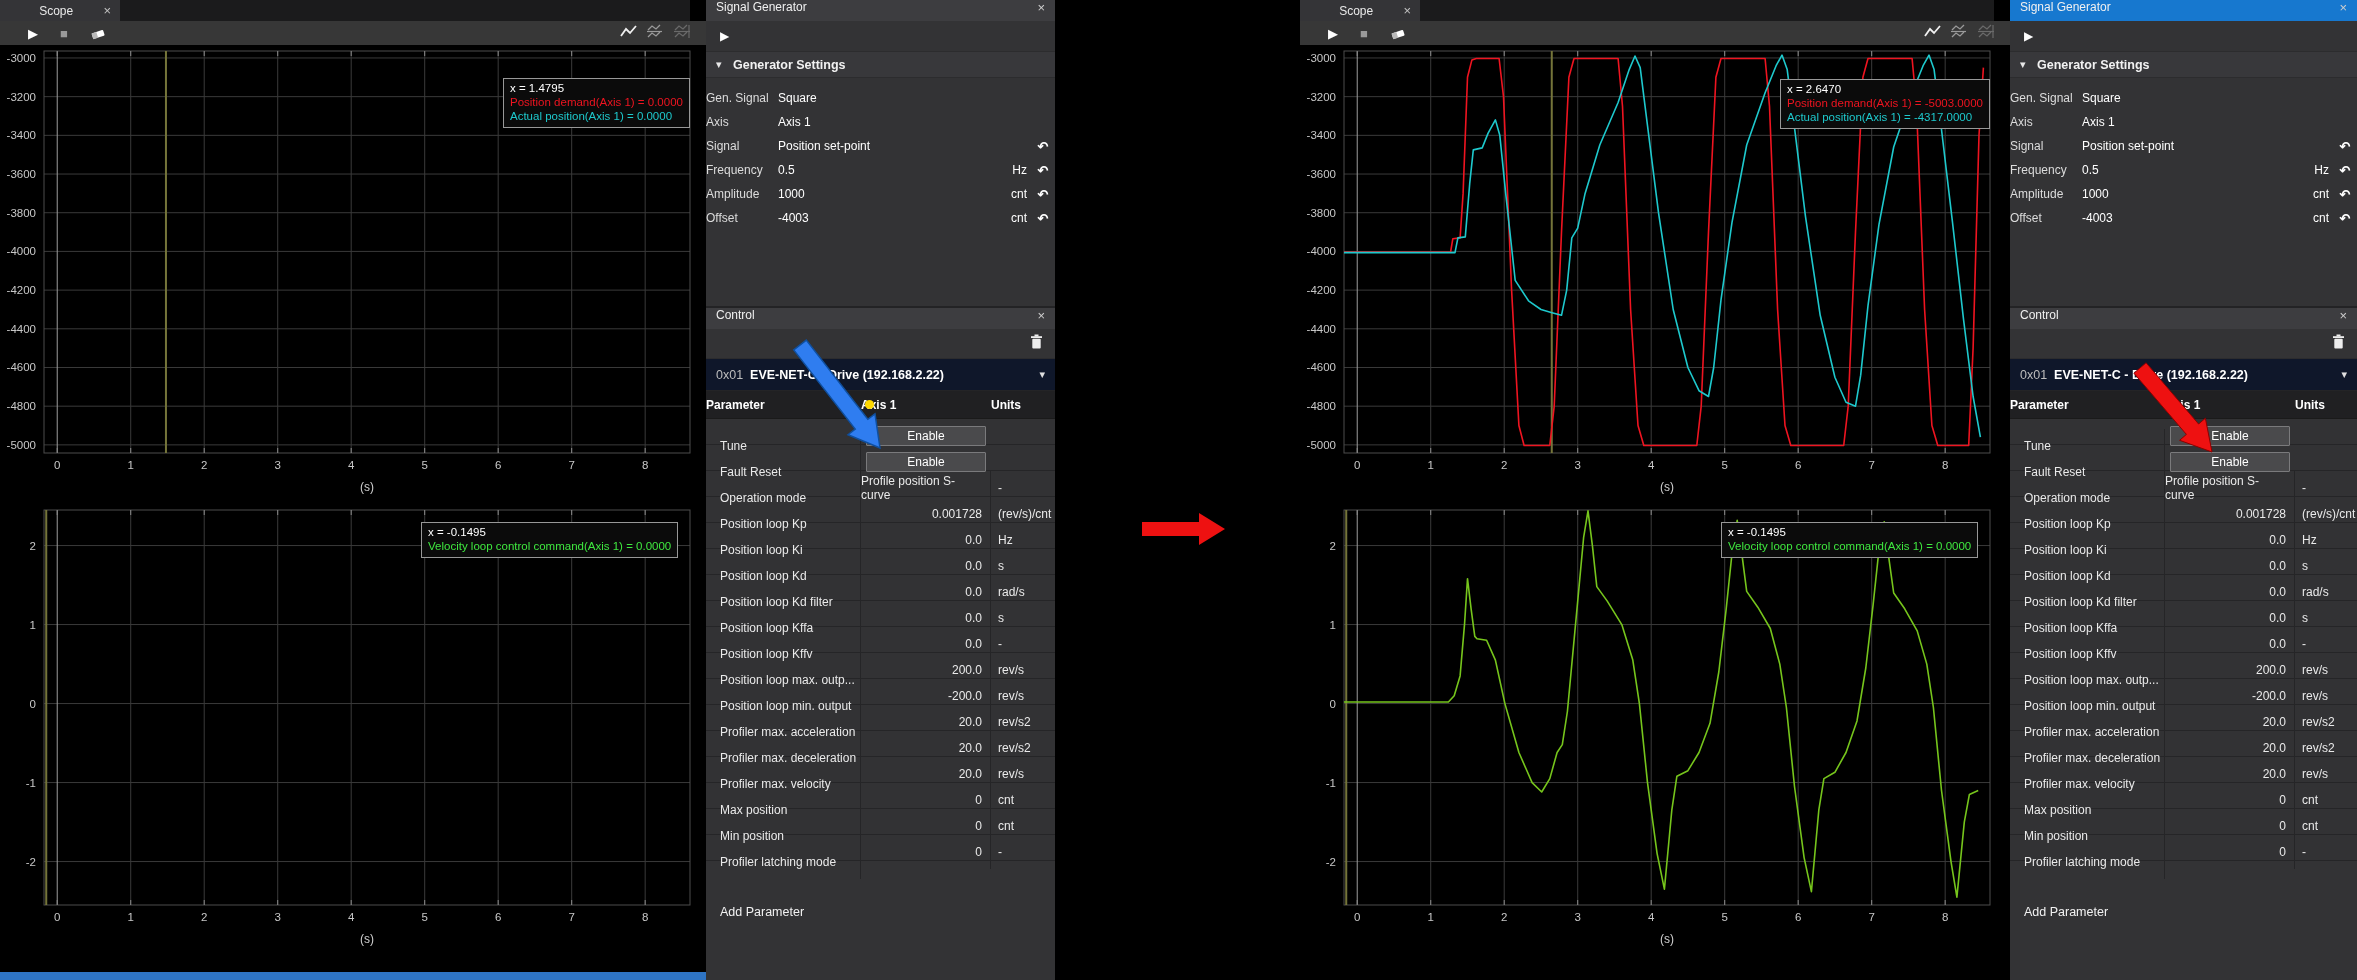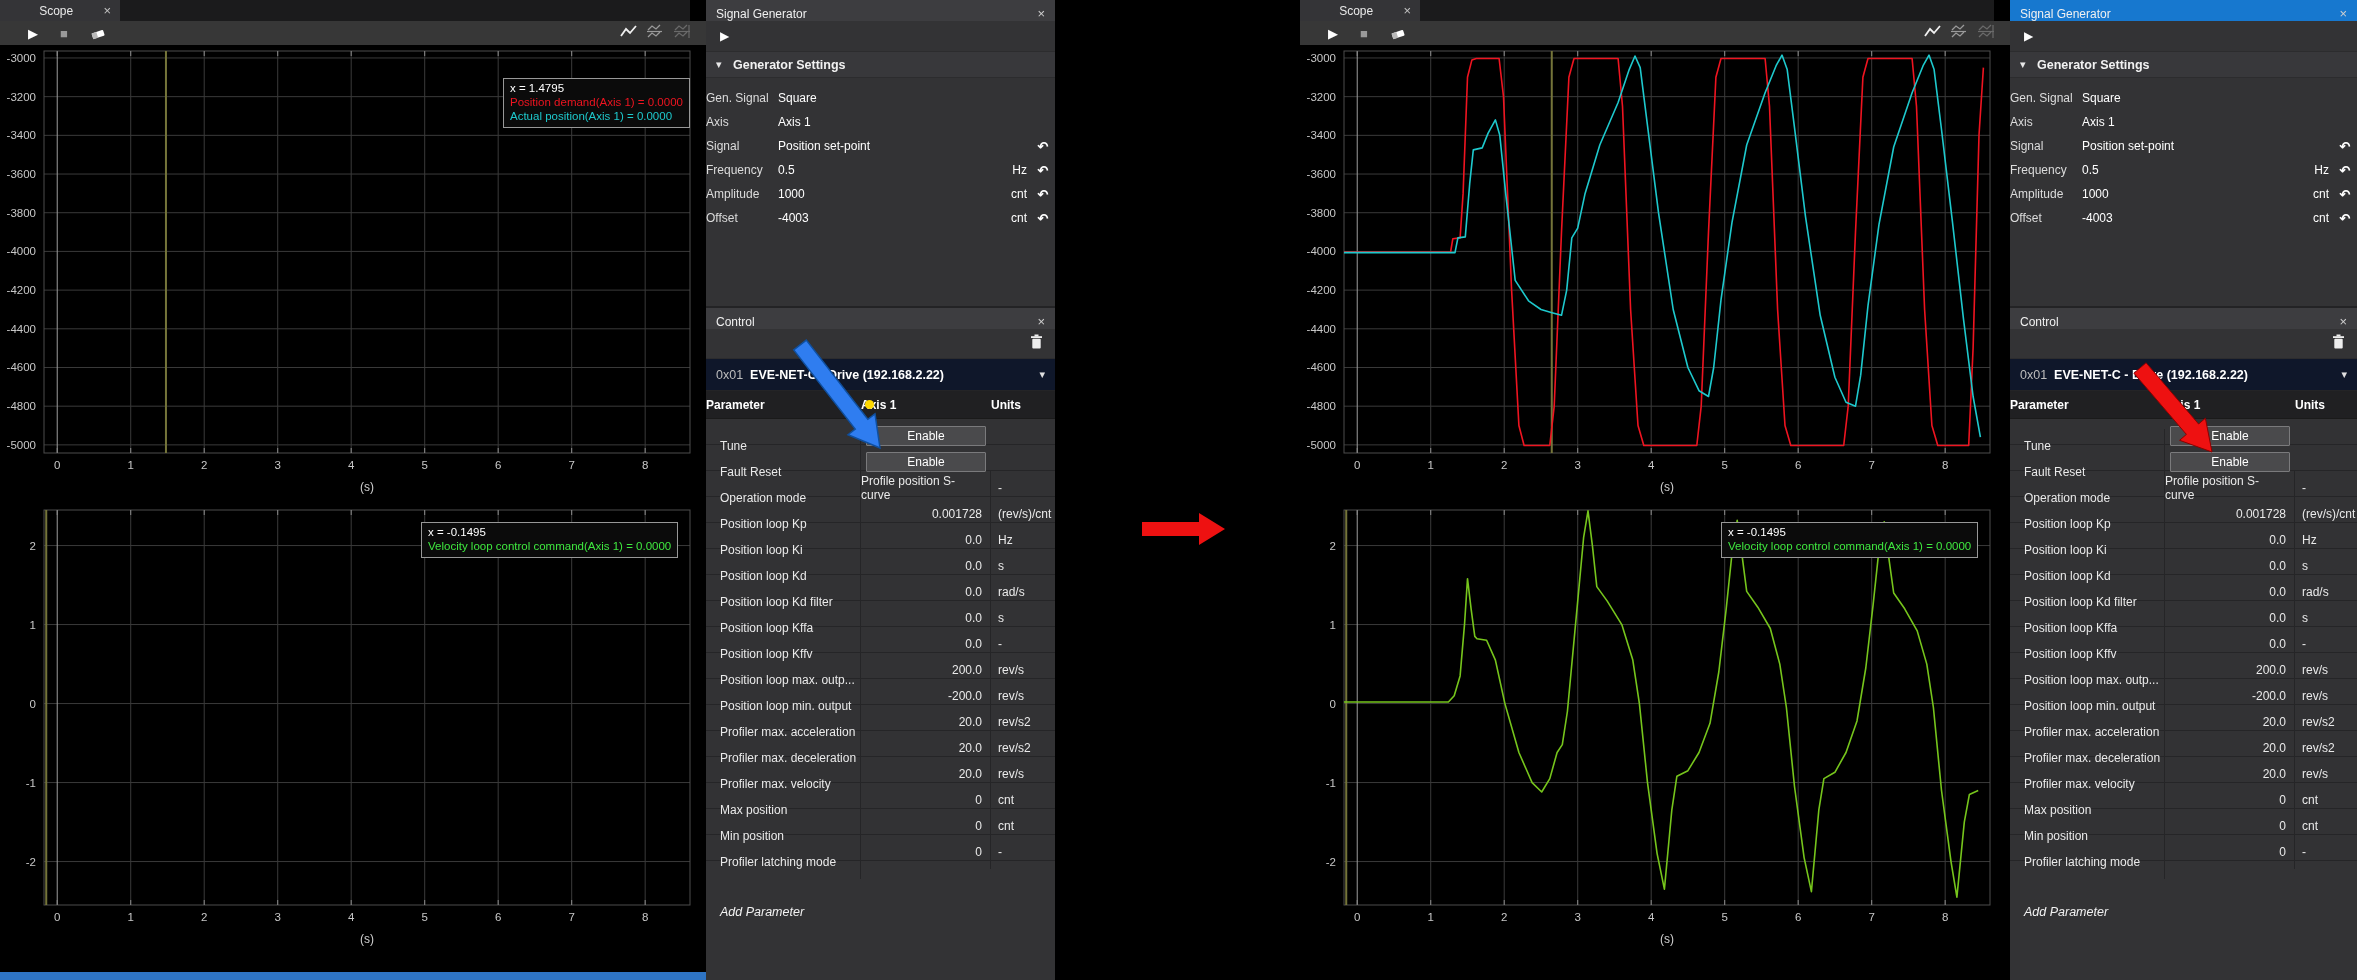--- a/index.html
+++ b/index.html
@@ -37,21 +37,21 @@
                    padding:2px 6px 4px 6px; font-size:11.5px; line-height:14px; white-space:nowrap; z-index:6; }
   .chart-tooltip div { letter-spacing:0; }
 
   .bottom-strip { position:absolute; left:0; right:0; top:972px; height:8px; background:#2e74c4; }
 
   
   .side { position:absolute; top:0; bottom:0; right:0; background:#333335; }
   .win-left  .side { width:349px; }
   .win-right .side { width:347px; }
 
-  .panel-header { height:21px; background:#3d3d40; display:flex; align-items:flex-end; padding:0 10px; }
+  .panel-header { height:21px; background:#3d3d40; display:flex; align-items:flex-start; padding:0 10px; }
   .panel-header.active { background:#1778cf; }
   .panel-title { flex:1; color:#f0f0f0; font-size:12px; }
   .panel-close { color:#cfcfcf; font-size:13px; }
 
   .panel-toolbar { height:31px; display:flex; align-items:center; padding:0 14px; background:#333335; border-bottom:1px solid #2c2c2e; }
   .panel-toolbar .tb.play { font-size:12px; }
 
   .section-header { height:26px; display:flex; align-items:center; padding-left:10px; background:#38383b; border-bottom:1px solid #2c2c2e; }
   .section-caret { color:#e8e8e8; font-size:11px; width:17px; }
   .section-title { color:#f2f2f2; font-size:12.5px; font-weight:bold; }
@@ -80,21 +80,21 @@
   .hcell { color:#fff; font-size:12px; font-weight:bold; text-align:left; position:relative; }
   .dot { position:absolute; left:4px; top:50%; margin-top:-4.5px; width:9px; height:9px; border-radius:50%; background:#ffd800; }
 
   .ptable-row { display:grid; height:26px; align-items:center; background:#323234; border-bottom:1px solid #252527; }
   .pcell { font-size:12px; color:#eaeaea; height:100%; display:flex; align-items:center; }
   .pcell.p-label { padding-left:14px; border-right:1px solid #252527;margin-top:20px; }
   .pcell.p-value { justify-content:flex-end; padding-right:8px; border-right:1px solid #252527; }
   .pcell.p-unit  { padding-left:7px; }
   .enable-btn { width:120px; height:20px; margin:0 auto; background:#4a4a4c; border:1px solid #7a7a7c;
                 color:#fff; font-size:12px; display:flex; align-items:center; justify-content:center; border-radius:1px; }
-  .add-param { margin:44px 0 0 14px; color:#f2f2f2; font-size:12.5px; display:inline-block;font-style:italic; }
+  .add-param { margin:44px 0 0 14px; color:#f2f2f2; font-size:12.5px; display:inline-block; }
 
   .annot { position:absolute; left:0; top:0; pointer-events:none; z-index:10; }
 </style>
 </head>
 <body>
 
 <div class="root">
 
   <div class="window win-left">
     <div class="scope">
@@ -538,20 +538,25 @@
             <text x="130.72127417519908" y="424" text-anchor="middle" fill="#c8c8c8" font-size="11.5">1</text>
             <text x="204.21387940841868" y="424" text-anchor="middle" fill="#c8c8c8" font-size="11.5">2</text>
             <text x="277.70648464163827" y="424" text-anchor="middle" fill="#c8c8c8" font-size="11.5">3</text>
             <text x="351.1990898748578" y="424" text-anchor="middle" fill="#c8c8c8" font-size="11.5">4</text>
             <text x="424.6916951080774" y="424" text-anchor="middle" fill="#c8c8c8" font-size="11.5">5</text>
             <text x="498.18430034129693" y="424" text-anchor="middle" fill="#c8c8c8" font-size="11.5">6</text>
             <text x="571.6769055745166" y="424" text-anchor="middle" fill="#c8c8c8" font-size="11.5">7</text>
             <text x="645.1695108077361" y="424" text-anchor="middle" fill="#c8c8c8" font-size="11.5">8</text>
             <text x="367" y="446" text-anchor="middle" fill="#cfcfcf" font-size="12">(s)</text>
           </svg>
+          <div class="chart-tooltip" style="left: 480px; top: 34px;">
+            <div style="color: rgb(255, 255, 255);">x = 2.6470</div>
+            <div style="color: rgb(239, 20, 32);">Position demand(Axis 1) = -5003.0000</div>
+            <div style="color: rgb(30, 201, 205);">Actual position(Axis 1) = -4317.0000</div>
+          </div>
         </div>
       <div class="chart pos-bot">
           <svg width="710" height="472">
             <line x1="130.72127417519908" y1="10" x2="130.72127417519908" y2="405" stroke="#3a3a3a" stroke-width="1"></line>
             <line x1="204.21387940841868" y1="10" x2="204.21387940841868" y2="405" stroke="#3a3a3a" stroke-width="1"></line>
             <line x1="277.70648464163827" y1="10" x2="277.70648464163827" y2="405" stroke="#3a3a3a" stroke-width="1"></line>
             <line x1="351.1990898748578" y1="10" x2="351.1990898748578" y2="405" stroke="#3a3a3a" stroke-width="1"></line>
             <line x1="424.6916951080774" y1="10" x2="424.6916951080774" y2="405" stroke="#3a3a3a" stroke-width="1"></line>
             <line x1="498.18430034129693" y1="10" x2="498.18430034129693" y2="405" stroke="#3a3a3a" stroke-width="1"></line>
             <line x1="571.6769055745166" y1="10" x2="571.6769055745166" y2="405" stroke="#3a3a3a" stroke-width="1"></line>

